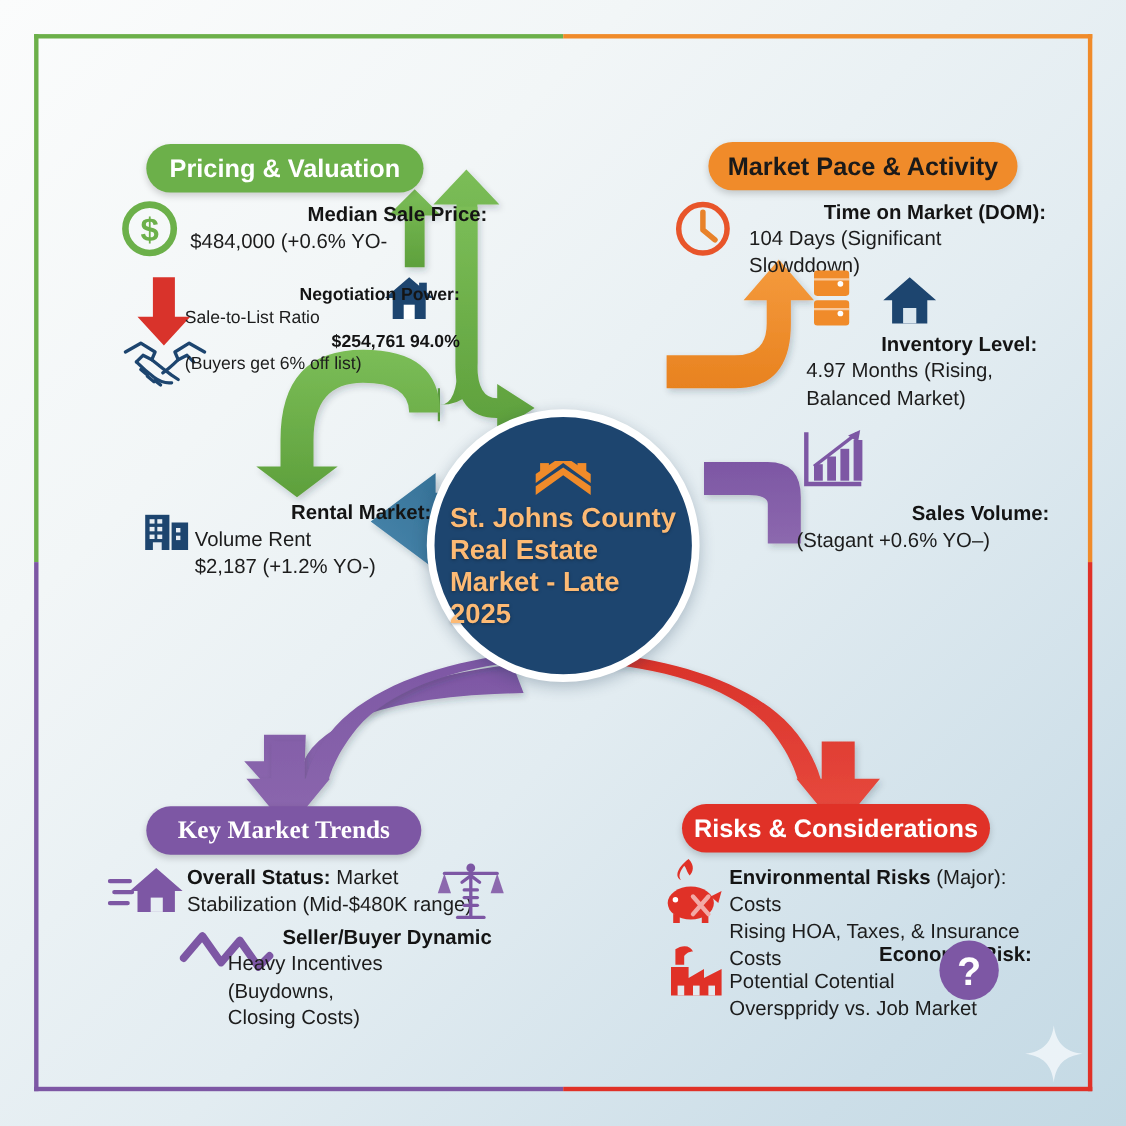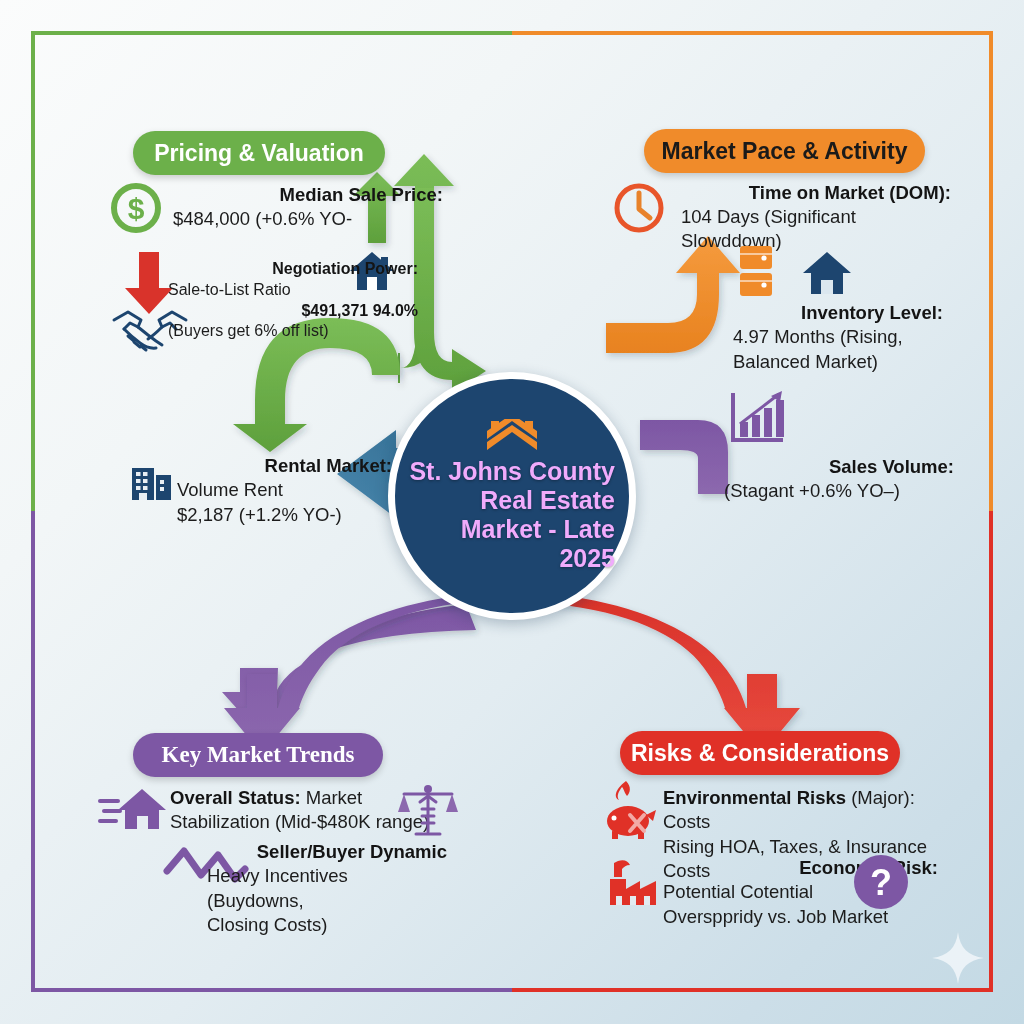--- a/index.html
+++ b/index.html
@@ -45,22 +45,22 @@
     border-radius: 50%;
     background: #1d456f;
     border: 7px solid #ffffff;
     box-shadow: 0 4px 14px rgba(20,50,80,.28);
     display: flex; flex-direction: column;
     align-items: center; justify-content: center;
     z-index: 6;
   }
   #center-hub .hub-icon { margin-bottom: 4px; }
   #center-hub .hub-title {
-    color: #f0abfc; font-weight: bold; font-size: 25px;
-    line-height: 1.16; text-align: right;
+    color: #fdba74; font-weight: bold; font-size: 25px;
+    line-height: 1.16; text-align: left;
     text-shadow: 0 1px 3px rgba(0,0,0,.35);
     padding: 0 14px;
   }
 
   
   .pill {
     position: absolute;
     border-radius: 40px;
     color: #fff;
     font-weight: bold;
@@ -247,21 +247,21 @@
 
   <svg class="icon-abs" style="left:348px; top:249px;" width="48" height="44" viewBox="0 0 48 44">
     <path d="M24 3 L46 22 L39 22 L39 41 L9 41 L9 22 L2 22 Z" fill="#1d456f"></path>
     <rect x="19" y="28" width="10" height="13" fill="#ffffff"></rect>
     <rect x="33" y="8" width="7" height="10" fill="#1d456f"></rect>
   </svg>
 
   <div class="block" id="blk-negotiation">
     <div class="b-title">Negotiation Power:</div>
     <div class="b-line">Sale-to-List Ratio</div>
-    <div class="b-title">$491,371 94.0%</div>
+    <div class="b-title">$254,761 94.0%</div>
     <div class="b-line">(Buyers get 6% off list)</div>
   </div>
 
   <div class="pill" id="pill-pace">Market Pace &amp; Activity</div>
 
   <svg class="icon-abs" style="left:611px; top:180px;" width="56" height="56" viewBox="0 0 56 56">
     <circle cx="28" cy="28" r="22" fill="none" stroke="#e8552a" stroke-width="5"></circle>
     <path d="M28 13 L28 29 L39 38" fill="none" stroke="#e8822a" stroke-width="5" stroke-linecap="round" stroke-linejoin="round"></path>
   </svg>
 

